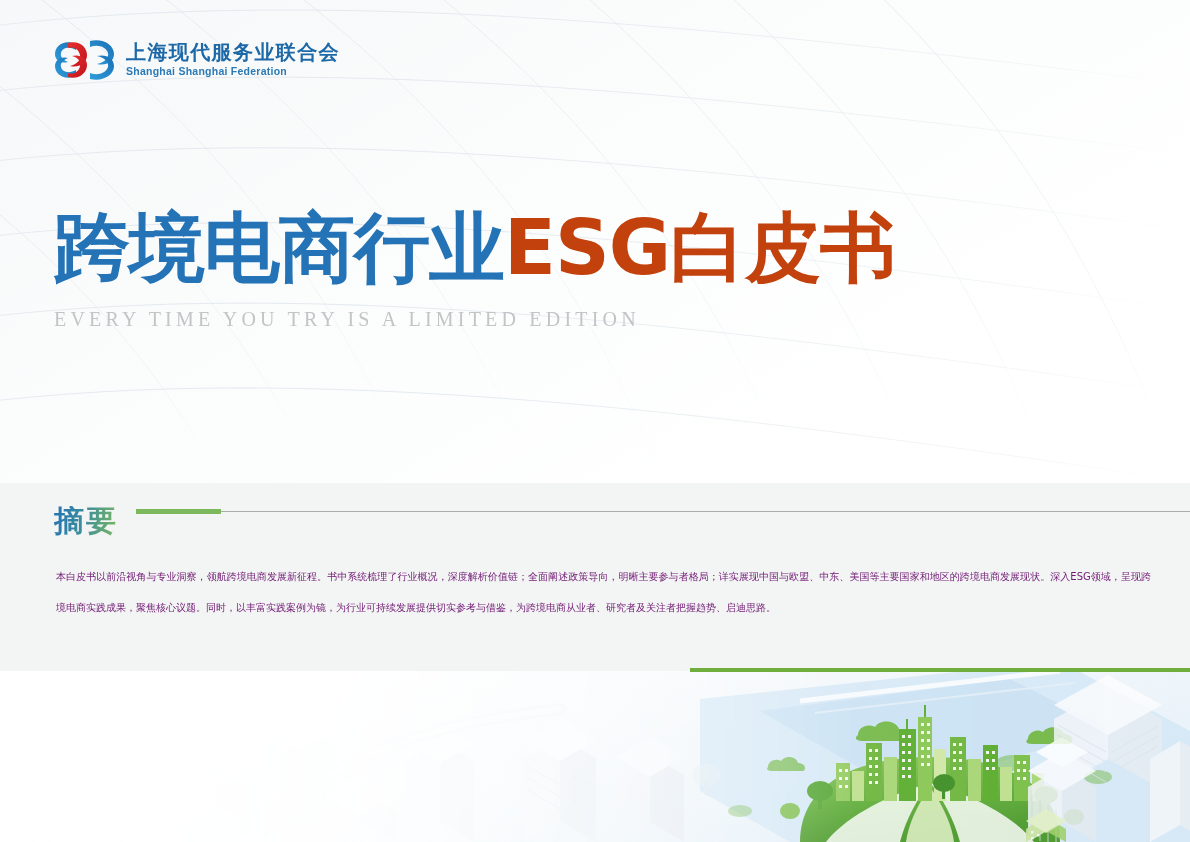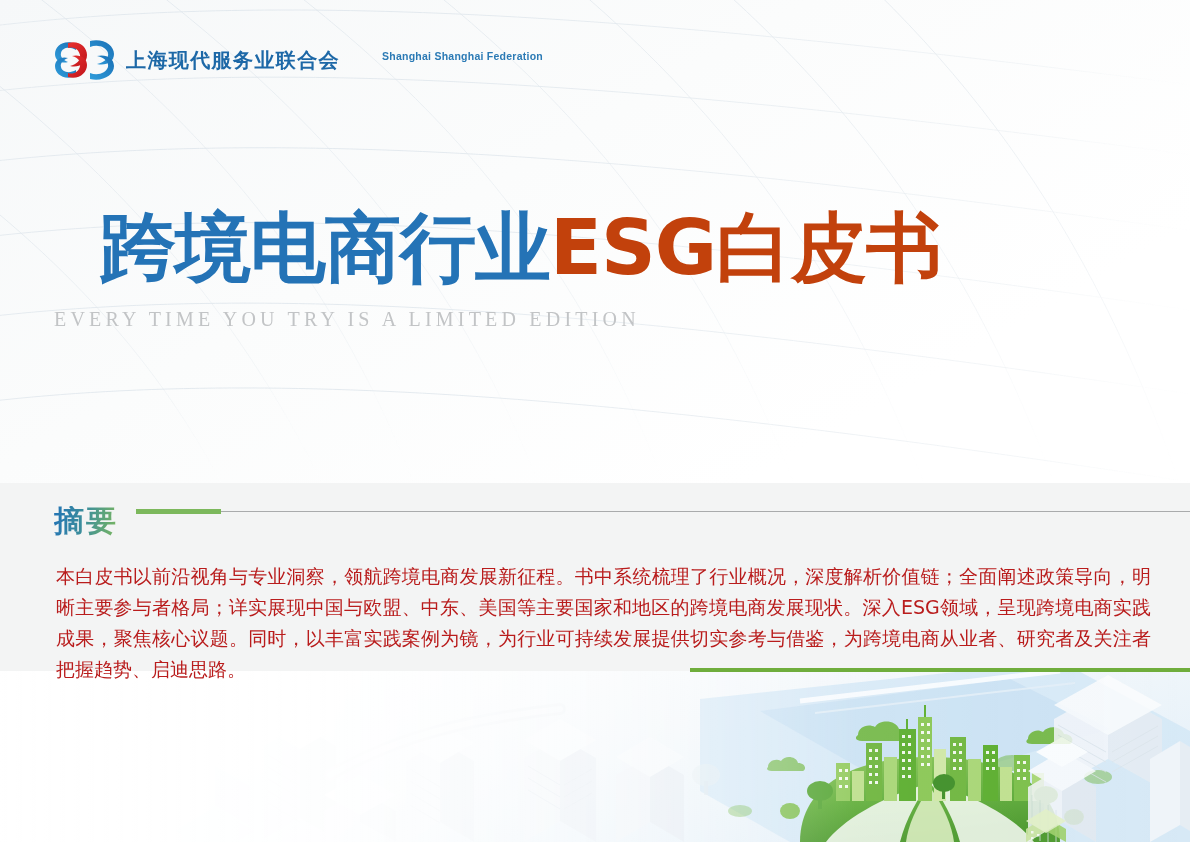--- a/index.html
+++ b/index.html
@@ -30,21 +30,21 @@
   }
 
   
   .logo-bar {
     position:absolute; left:54px; top:38px;
     display:flex; align-items:center; gap:0px;
     z-index:6;
   }
   .logo-ssf { display:flex; align-items:center; gap:10px; }
   .ssf-mark { width:62px; height:44px; flex:none; }
-  .ssf-text { display:flex; justify-content:center;gap:42px; }
+  .ssf-text { display:flex; flex-direction:column; justify-content:center; }
   .ssf-cn {
     font-size:20px; font-weight:700; color:#1d68a7;
     letter-spacing:1.4px; line-height:1.15;
     font-family:"DejaVu Sans","Liberation Sans",sans-serif;
   }
   .ssf-en {
     font-size:10.5px; font-weight:700; color:#2b7ab5;
     letter-spacing:0.25px; line-height:1.3; margin-top:1px;
     font-family:"Liberation Sans",sans-serif;
   }
@@ -56,21 +56,21 @@
     font-family:"DejaVu Sans","Liberation Sans",sans-serif;
   }
 
   
   .hero { position:absolute; left:54px; top:208px; z-index:5; }
   .title-main {
     font-size:76px; font-weight:700; line-height:1.05;
     letter-spacing:-1px; white-space:nowrap;
     font-family:"DejaVu Sans","Liberation Sans",sans-serif;
   }
-  .title-blue { color:#2473b6;margin-left:46px; }
+  .title-blue { color:#2473b6; }
   .title-green { color:#c2410c; }
   .title-sub {
     margin-top:20px;
     font-family:Liberation Serif, serif;
     font-size:20px; color:#c2c4c6; letter-spacing:4.2px;
     white-space:nowrap;
   }
 
   
   .abstract-band {
@@ -96,21 +96,21 @@
   .abs-rule-green {
     position:absolute; left:0; top:3px; width:85px; height:5px;
     background:#7cb85c;
   }
   .abs-rule-gray {
     position:absolute; left:85px; top:5px; right:-54px; height:1px;
     background:#a9abac;
   }
   .abs-body {
     position:absolute; left:56px; top:78px; width:1095px;
-    font-size:19px; line-height:31px; color:#b91c1c;
+    font-size:10px; line-height:31px; color:#701a75;
     text-align:justify;
     font-family:"DejaVu Sans","Liberation Sans",sans-serif;
   }
   .abs-bottom-rule {
     position:absolute; left:690px; top:668px; width:500px; height:4px;
     background:#6fad3c; z-index:5;
   }
 
   
   .city-wrap {

